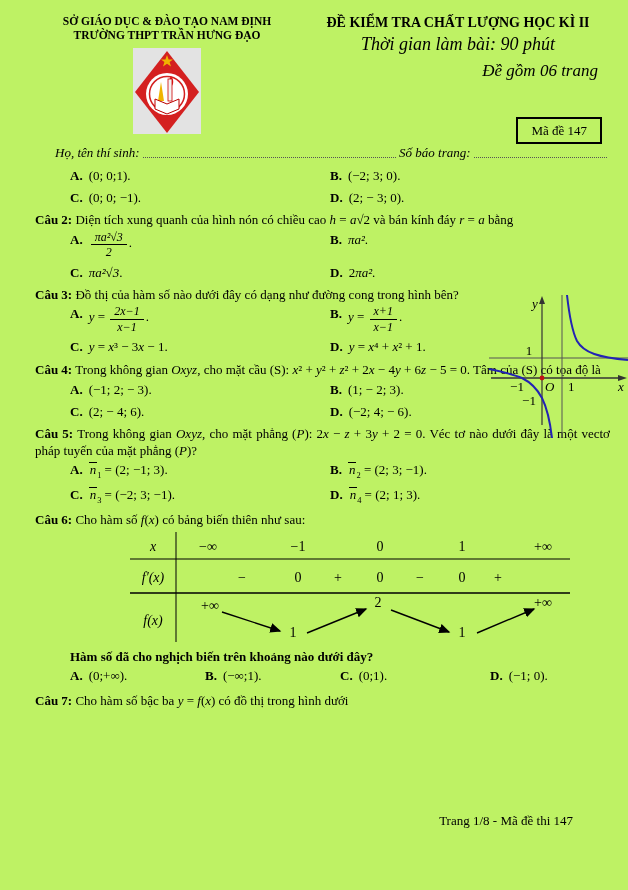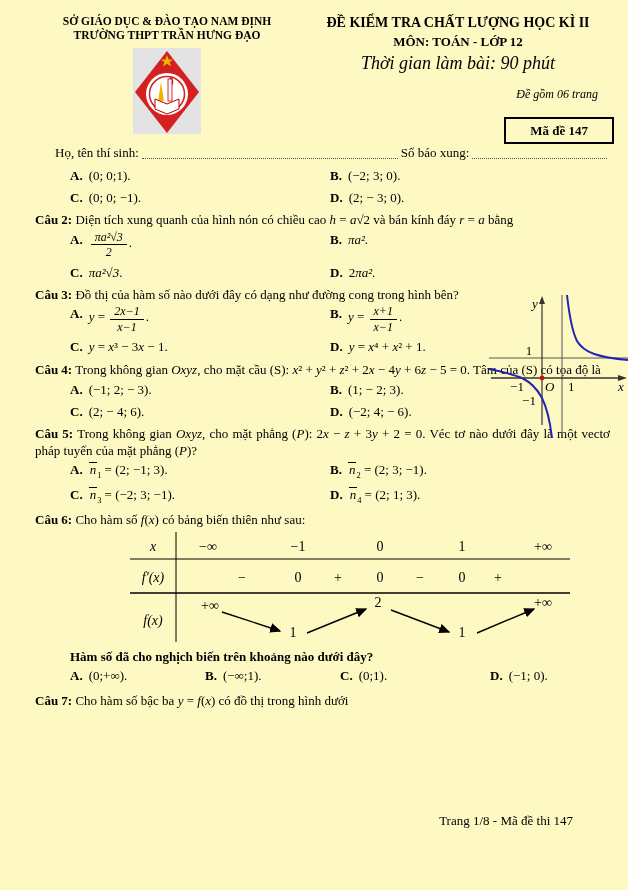--- a/index.html
+++ b/index.html
@@ -1,31 +1,31 @@
 <!DOCTYPE html>
 <html><head>
 <meta charset="utf-8">
 <style>
   html,body{margin:0;padding:0;background:#fff;}
-  .page{position:relative;width:628px;height:890px;background:#fef9c3;overflow:hidden;
+  .page{position:relative;width:628px;height:890px;background:#bef264;overflow:hidden;
         font-family:"Liberation Serif","DejaVu Serif",serif;font-size:13px;color:#000;line-height:1.32;}
   
   .hdr{display:flex;padding:14px 16px 0 26px;}
   .hdr-left{width:282px;text-align:center;}
   .hdr-left .l1{font-weight:bold;font-size:11.5px;line-height:1.25;}
   .logo-wrap{margin-top:5px;}
   .hdr-right{flex:1;text-align:center;padding-right:4px;}
   .t1{font-weight:bold;font-size:14px;text-align:center;}
   .t2{font-weight:bold;font-size:13px;margin-top:1px;}
   .t3{font-weight:bold;font-size:13px;margin-top:1px;}
   .t4{font-style:italic;font-size:18px;margin-top:1px;}
-  .t5{font-style:italic;font-size:12px;text-align:right;padding-right:10px;margin-top:12px;}
-  .code-box{position:absolute;top:117px;right:14px;border:2px solid #000;padding:3px 24px;font-weight:bold;font-size:13px;}
+  .t5{font-style:italic;font-size:17px;text-align:right;padding-right:10px;margin-top:3px;}
+  .code-box{position:absolute;top:117px;right:26px;border:2px solid #000;padding:3px 13px;font-weight:normal;font-size:13px;}
   
-  .student{display:flex;align-items:flex-end;margin:6px 18px 0 55px;}
+  .student{display:flex;align-items:flex-start;margin:6px 18px 0 55px;font-style:italic;}
   .dots{border-bottom:1px dotted #555;height:1em;margin:0 3px 2px;}
   .d1{flex:1.9;} .d2{flex:1;}
   
   .content{margin:6px 18px 0 35px;}
   .stmt{margin:5px 0 1px;text-align:justify;}
   .qnum{font-weight:bold;}
   .opts{display:grid;grid-template-columns:260px 1fr;row-gap:5px;padding-left:35px;margin:2px 0 3px;}
   .opts4{display:grid;grid-template-columns:135px 135px 150px 1fr;padding-left:35px;margin:2px 0 3px;}
   .opt{display:flex;gap:6px;align-items:flex-start;}
   .okey{font-weight:bold;}
@@ -64,31 +64,30 @@
           <path d="M38,28 C41,32 41,36 38,39 C36,36 35,32 38,28 Z" fill="#e02020"></path>
           <path d="M28,34 L31,53 L25,53 Z" fill="#f0b400"></path>
           <rect x="35" y="31" width="4" height="22" fill="#f3f3f3" stroke="#cc0000" stroke-width="0.8"></rect>
           <path d="M22,51 L34,56 L46,51 L46,61 L34,66 L22,61 Z" fill="#ffffff" stroke="#bb0000" stroke-width="1"></path>
           <rect x="27" y="67" width="14" height="5" fill="#d42020"></rect>
         </svg>
       </div>
     </div>
     <div class="hdr-right">
       <div class="t1">ĐỀ KIỂM TRA CHẤT  LƯỢNG HỌC KÌ II</div>
-      <div class="t3">MÔN: TOÁN -  LỚP 12</div>
       <div class="t4">Thời gian làm bài: 90 phút</div>
       <div class="t5">Đề gồm 06 trang</div>
     </div>
   </div>
   <div class="code-box">Mã đề 147</div>
 
   <div class="student">
     <span>Họ, tên thí sinh:</span>
     <span class="dots d1"></span>
-    <span>Số báo xung:</span>
+    <span>Số báo trang:</span>
     <span class="dots d2"></span>
   </div>
 
   <div class="content">
 
     <div class="q">
       <div class="opts">
         <div class="opt">
             <span class="okey">A.</span>
             <span><span>(0; 0;1).</span></span>

